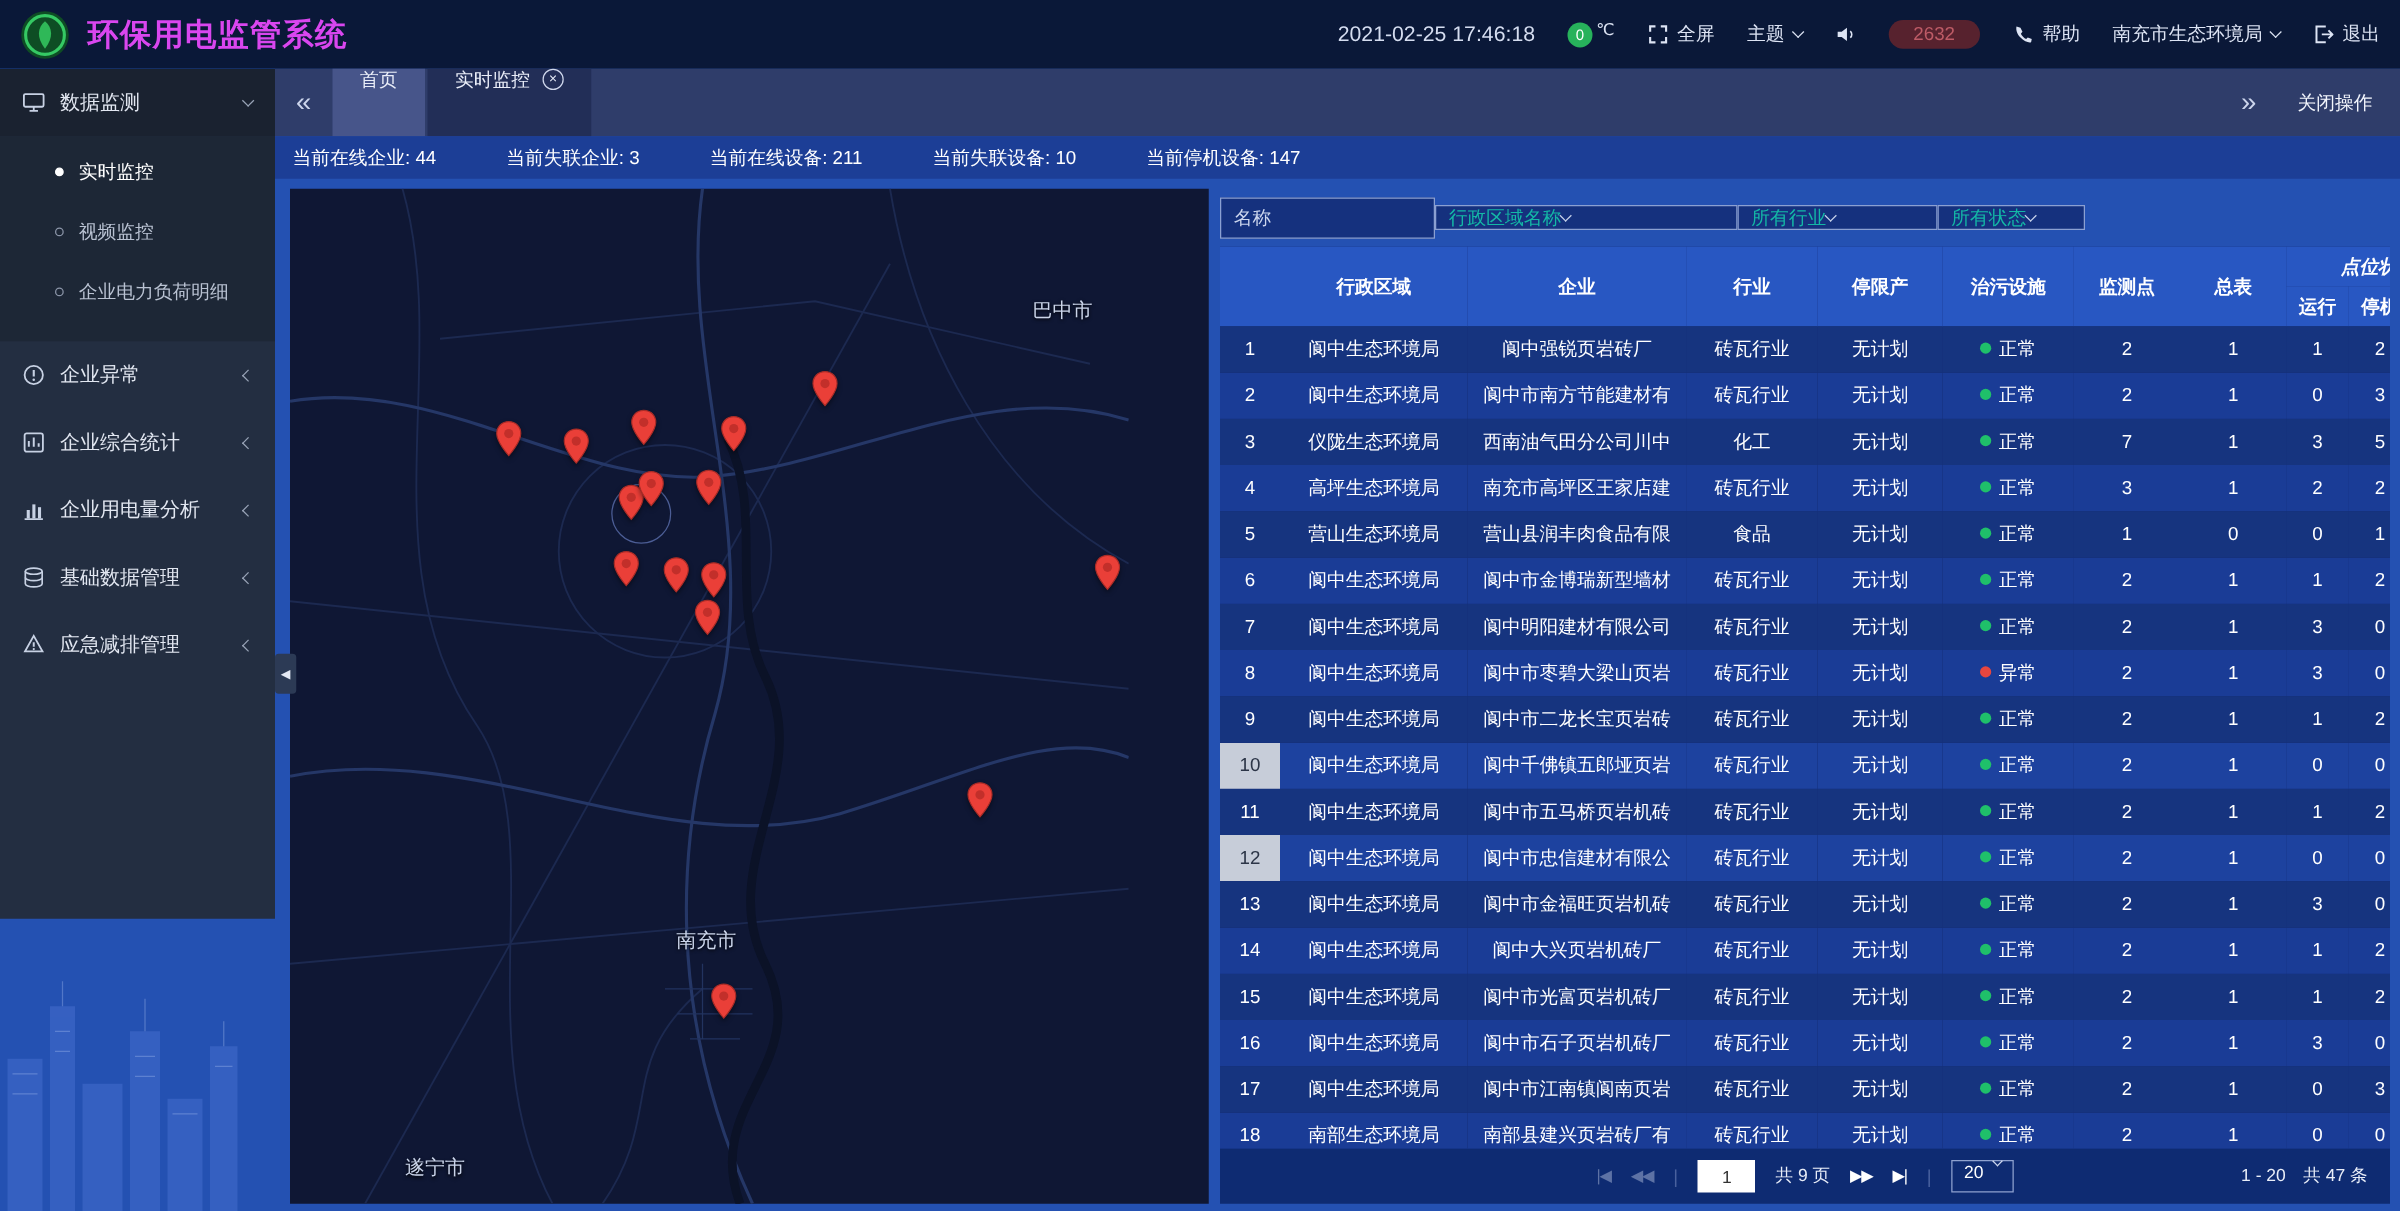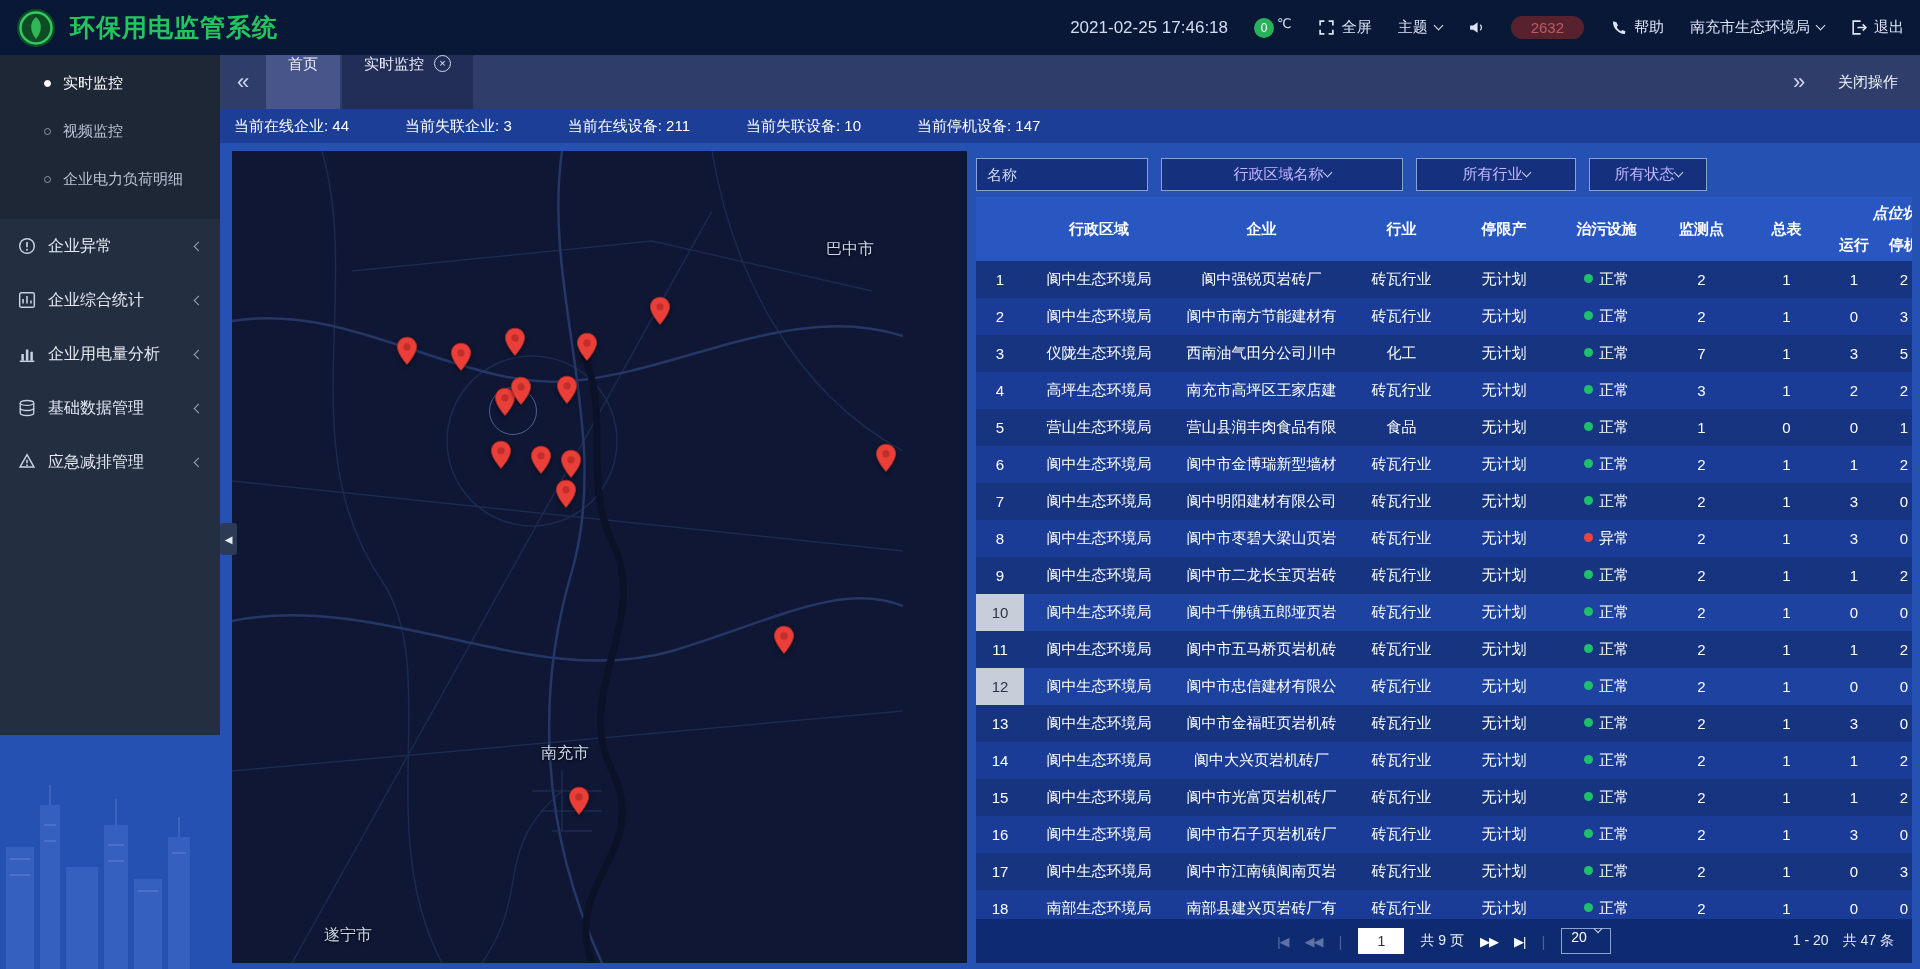--- a/index.html
+++ b/index.html
@@ -2,21 +2,21 @@
 <html><head>
 <meta charset="utf-8">
 <style>
   *{margin:0;padding:0;box-sizing:border-box}
   html,body{width:1920px;height:969px;overflow:hidden}
   body{font-family:"Liberation Sans","DejaVu Sans",sans-serif;font-size:15px;color:#fff;background:#2451b2}
 
   
   .topbar{height:55px;background:#0a1838;display:flex;align-items:center;padding:0 16px;gap:14px}
   .logo{flex:none;display:flex;align-items:center}
-  .app-title{font-size:25px;font-weight:bold;letter-spacing:1px;color:#22c55e}
+  .app-title{font-size:25px;font-weight:bold;letter-spacing:1px;color:#d946ef}
   .top-right{margin-left:auto;display:flex;align-items:center;gap:26px;color:#dde4f4}
   .datetime{font-size:17px;color:#d5ddf0}
   .temp{display:flex;align-items:flex-start;gap:3px}
   .temp-badge{width:20px;height:20px;border-radius:50%;background:#27b25b;color:#fff;font-size:12px;display:flex;align-items:center;justify-content:center}
   .temp-unit{font-size:13px;margin-top:-2px}
   .top-item{display:flex;align-items:center;gap:7px;font-size:15px;cursor:pointer;white-space:nowrap}
   .top-item svg{width:17px;height:17px}
   .notice-pill{background:#57222e;color:#bd5b66;padding:3px 20px;border-radius:13px;font-size:15px}
   .chev{display:inline-block;width:7px;height:7px;border-right:1.6px solid currentColor;border-bottom:1.6px solid currentColor}
   .chev.down{transform:rotate(45deg);margin-top:-4px}
@@ -60,24 +60,24 @@
   .map{width:735px;height:812px;flex:none;background:#0f1734;position:relative}
   .map svg.roads{position:absolute;inset:0}
   .map-label{position:absolute;transform:translate(-50%,-50%);color:#cbd5ea;font-size:16px;text-shadow:0 1px 3px #000;white-space:nowrap}
   .pin{position:absolute;width:22px;height:30px}
   .pin svg{width:22px;height:30px;filter:drop-shadow(0 2px 2px rgba(0,0,0,.45))}
   .ring{position:absolute;border:1.5px solid #5b6fae;border-radius:50%;opacity:.8}
   .map-collapse{position:absolute;left:-12px;top:372px;width:17px;height:32px;background:#2c3a55;border-radius:3px;display:flex;align-items:center;justify-content:center;color:#e4e9f4;font-size:10px;cursor:pointer;z-index:5}
 
   
   .table-panel{flex:1;height:812px;display:flex;flex-direction:column;min-width:0}
-  .filters{height:46px;display:flex;align-items:center;gap:13px}
+  .filters{height:46px;display:flex;align-items:center;}
   .filter-input{width:172px;height:33px;background:#15317e;border:1px solid #8ba0d2;color:#fff;padding:0 10px;font-size:15px;outline:none}
   .filter-input::placeholder{color:#ccd6ee}
-  .filter-select{height:33px;background:#15317e;border:1px solid #8ba0d2;display:flex;align-items:center;justify-content:center;padding:0 10px;font-size:15px;cursor:pointer;color:#c4b5fd}
+  .filter-select{height:20px;background:#15317e;border:1px solid #8ba0d2;display:flex;align-items:center;justify-content:flex-start;padding:0 10px;font-size:15px;cursor:pointer;color:#14b8a6}
   .filter-select .chev{color:#c9d4ec;margin-top:-3px}
   .w-region{width:242px}.w-industry{width:160px}.w-status{width:118px}
 
   .tbl{flex:1;overflow:hidden;background:#142f7a}
   table{width:100%;border-collapse:collapse;table-layout:fixed;font-size:15px}
   thead th{background:#2857c2;font-weight:bold;height:32px;color:#fff}
   thead th.grp{font-style:italic}
   tbody td{height:37px;text-align:center;color:#fff;overflow:hidden;white-space:nowrap;text-overflow:ellipsis;padding:0 2px}
   tr.odd td{background:#16347f}
   tr.even td{background:#1a3c96}
@@ -150,20 +150,28 @@
         </svg>
       <span>退出</span>
     </span>
   </div>
 </header>
 
 <div class="main">
 
   <aside class="sidebar">
     <nav class="menu">
+        <div class="nav-group expanded">
+          <span class="nav-ic"><svg viewBox="0 0 16 16" fill="none" stroke="currentColor" stroke-width="1.3">
+              <rect x="1" y="2" width="14" height="9" rx="1"></rect>
+              <path d="M5 14h6M8 11v3"></path>
+            </svg></span>
+          <span class="nav-label">数据监测</span>
+          <span class="chev down"></span>
+        </div>
         <div class="submenu">
           <div class="nav-sub active">
             <span class="dot"></span>
             <span>实时监控</span>
           </div>
           <div class="nav-sub">
             <span class="dot"></span>
             <span>视频监控</span>
           </div>
           <div class="nav-sub">

